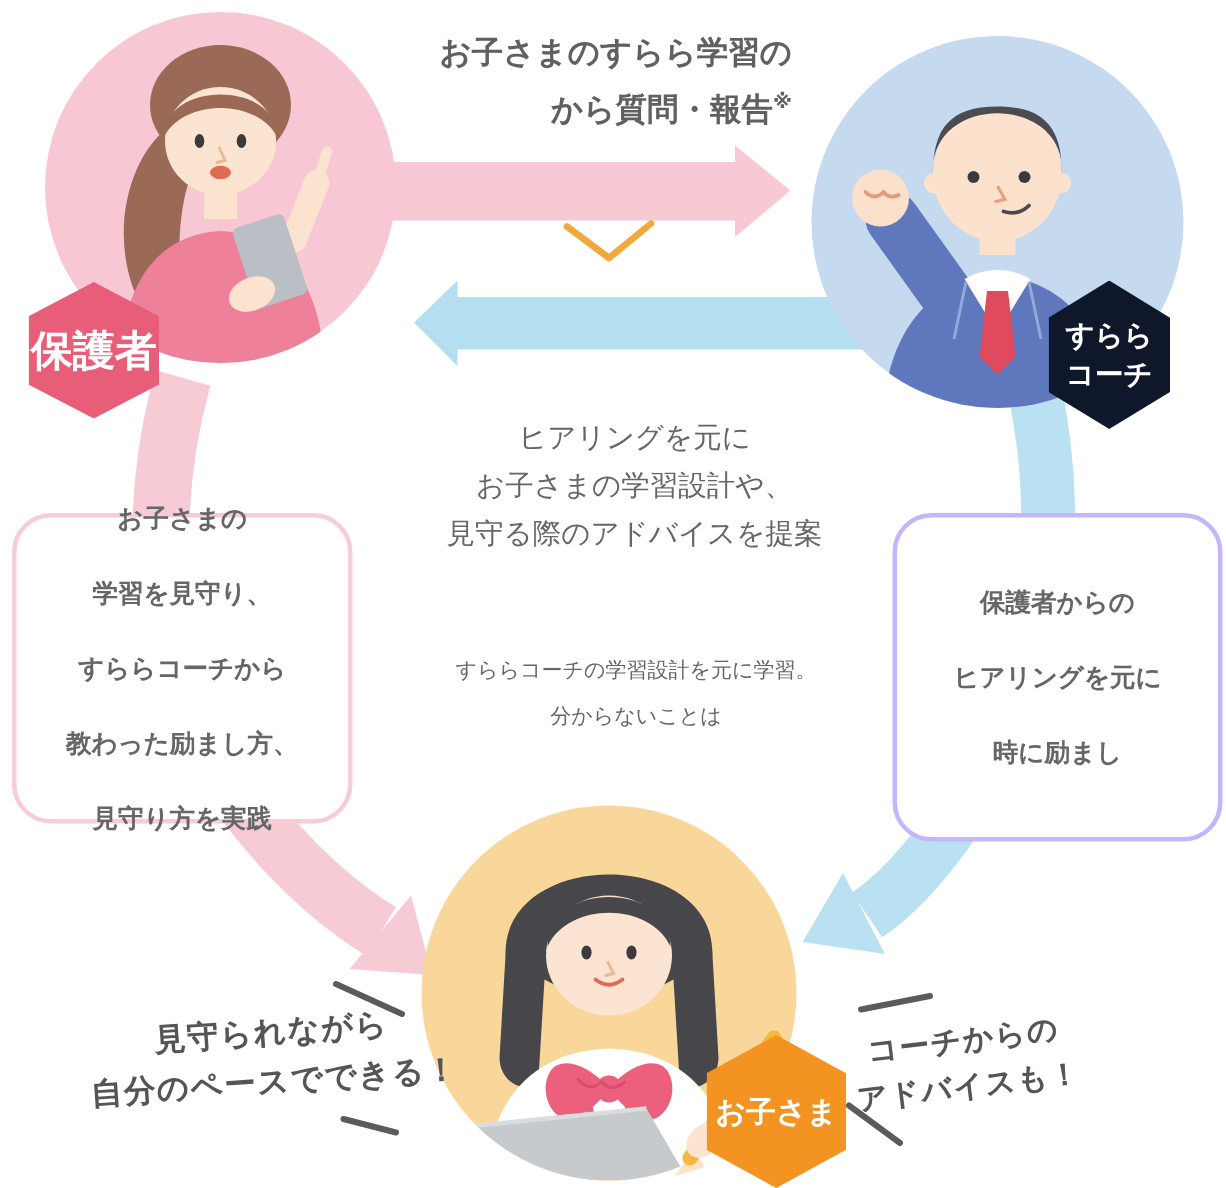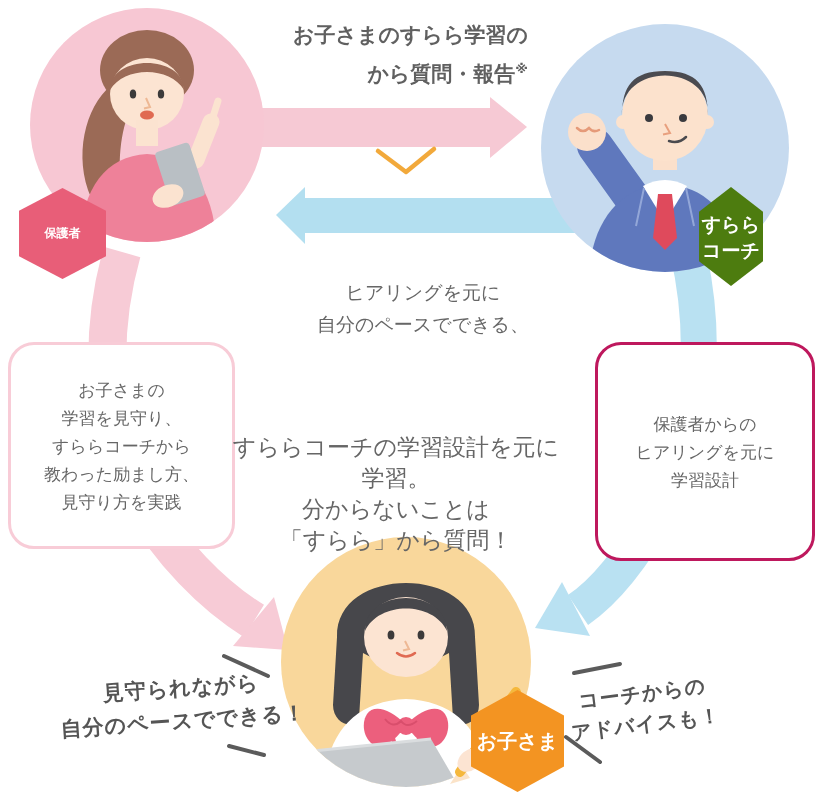--- a/index.html
+++ b/index.html
@@ -7,35 +7,35 @@
     position:relative;width:817px;height:792px;background:#ffffff;overflow:hidden;
     font-family:"DejaVu Sans","Liberation Sans",sans-serif;color:#666;
   }
   .layer{position:absolute;left:0;top:0;pointer-events:none;}
   .circle{position:absolute;border-radius:50%;overflow:hidden;}
   .note{position:absolute;text-align:center;color:#666;}
   .note .ln{display:block;}
   .top-note{left:228px;top:18px;width:300px;font-size:21px;line-height:34px;font-weight:600;color:#606060;text-align:right;}
   .top-note sup{font-size:13px;vertical-align:super;}
   .center-note-1{left:258px;top:276px;width:330px;font-size:19px;line-height:32px;font-weight:500;}
-  .center-note-2{left:228px;top:432px;width:336px;font-size:23px;line-height:31px;font-weight:500;}
+  .center-note-2{left:256px;top:432px;width:336px;font-size:14px;line-height:31px;font-weight:500;}
   .bubble{
     position:absolute;background:#fff;border-radius:26px;text-align:center;
     display:flex;flex-direction:column;justify-content:center;
-    font-size:17px;line-height:28px;color:#666;font-weight:400;
+    font-size:17px;line-height:28px;color:#666;font-weight:700;gap:22px;
   }
   .bubble-parent{left:8px;top:342px;width:221px;height:201px;border:3px solid #f8ccd7;}
-  .bubble-coach{left:595px;top:342px;width:214px;height:213px;border:3px solid #be185d;}
+  .bubble-coach{left:595px;top:342px;width:214px;height:213px;border:3px solid #c4b5fd;}
   .hex{
     position:absolute;clip-path:polygon(50% 0%,100% 25%,100% 75%,50% 100%,0% 75%,0% 25%);
     color:#fff;display:flex;align-items:center;justify-content:center;
     font-weight:bold;text-align:center;
   }
-  .hex-parent{left:19px;top:188px;width:87px;height:91px;background:#e85e78;font-size:12px;}
-  .hex-coach{left:699px;top:187px;width:64px;height:99px;background:#4d7c0f;font-size:19px;line-height:26px;}
+  .hex-parent{left:19px;top:188px;width:87px;height:91px;background:#e85e78;font-size:28px;}
+  .hex-coach{left:699px;top:187px;width:81px;height:99px;background:#0f172a;font-size:19px;line-height:26px;}
   .hex-child{left:471px;top:690px;width:93px;height:102px;background:#f39422;font-size:20px;}
   .hand-note{position:absolute;color:#555;font-weight:bold;text-align:center;letter-spacing:1px;}
   .hand-note .ln{display:block;}
   .hand-note-left{left:56px;top:672px;width:252px;font-size:21px;line-height:33px;transform:rotate(-4deg);}
   .hand-note-right{left:552px;top:678px;width:184px;font-size:20px;line-height:31px;transform:rotate(-7deg);}
 </style>
 </head>
 <body>
 
 <div class="stage">
@@ -156,39 +156,39 @@
   <div class="bubble bubble-parent">
     <span class="ln">お子さまの</span>
     <span class="ln">学習を見守り、</span>
     <span class="ln">すららコーチから</span>
     <span class="ln">教わった励まし方、</span>
     <span class="ln">見守り方を実践</span>
   </div>
   <div class="bubble bubble-coach">
     <span class="ln">保護者からの</span>
     <span class="ln">ヒアリングを元に</span>
-    <span class="ln">学習設計</span>
+    <span class="ln">時に励まし</span>
   </div>
 
   <div class="note top-note">
     <span class="ln">お子さまのすらら学習の</span>
     <span class="ln">
       <span>から質問・報告</span><sup>※</sup>
     </span>
   </div>
 
   <div class="note center-note-1">
     <span class="ln">ヒアリングを元に</span>
-    <span class="ln">自分のペースでできる、</span>
+    <span class="ln">お子さまの学習設計や、</span>
+    <span class="ln">見守る際のアドバイスを提案</span>
   </div>
 
   <div class="note center-note-2">
     <span class="ln">すららコーチの学習設計を元に学習。</span>
     <span class="ln">分からないことは</span>
-    <span class="ln">「すらら」から質問！</span>
   </div>
 
   <div class="hand-note hand-note-left">
     <span class="ln">見守られながら</span>
     <span class="ln">自分のペースでできる！</span>
   </div>
   <div class="hand-note hand-note-right">
     <span class="ln">コーチからの</span>
     <span class="ln">アドバイスも！</span>
   </div>

